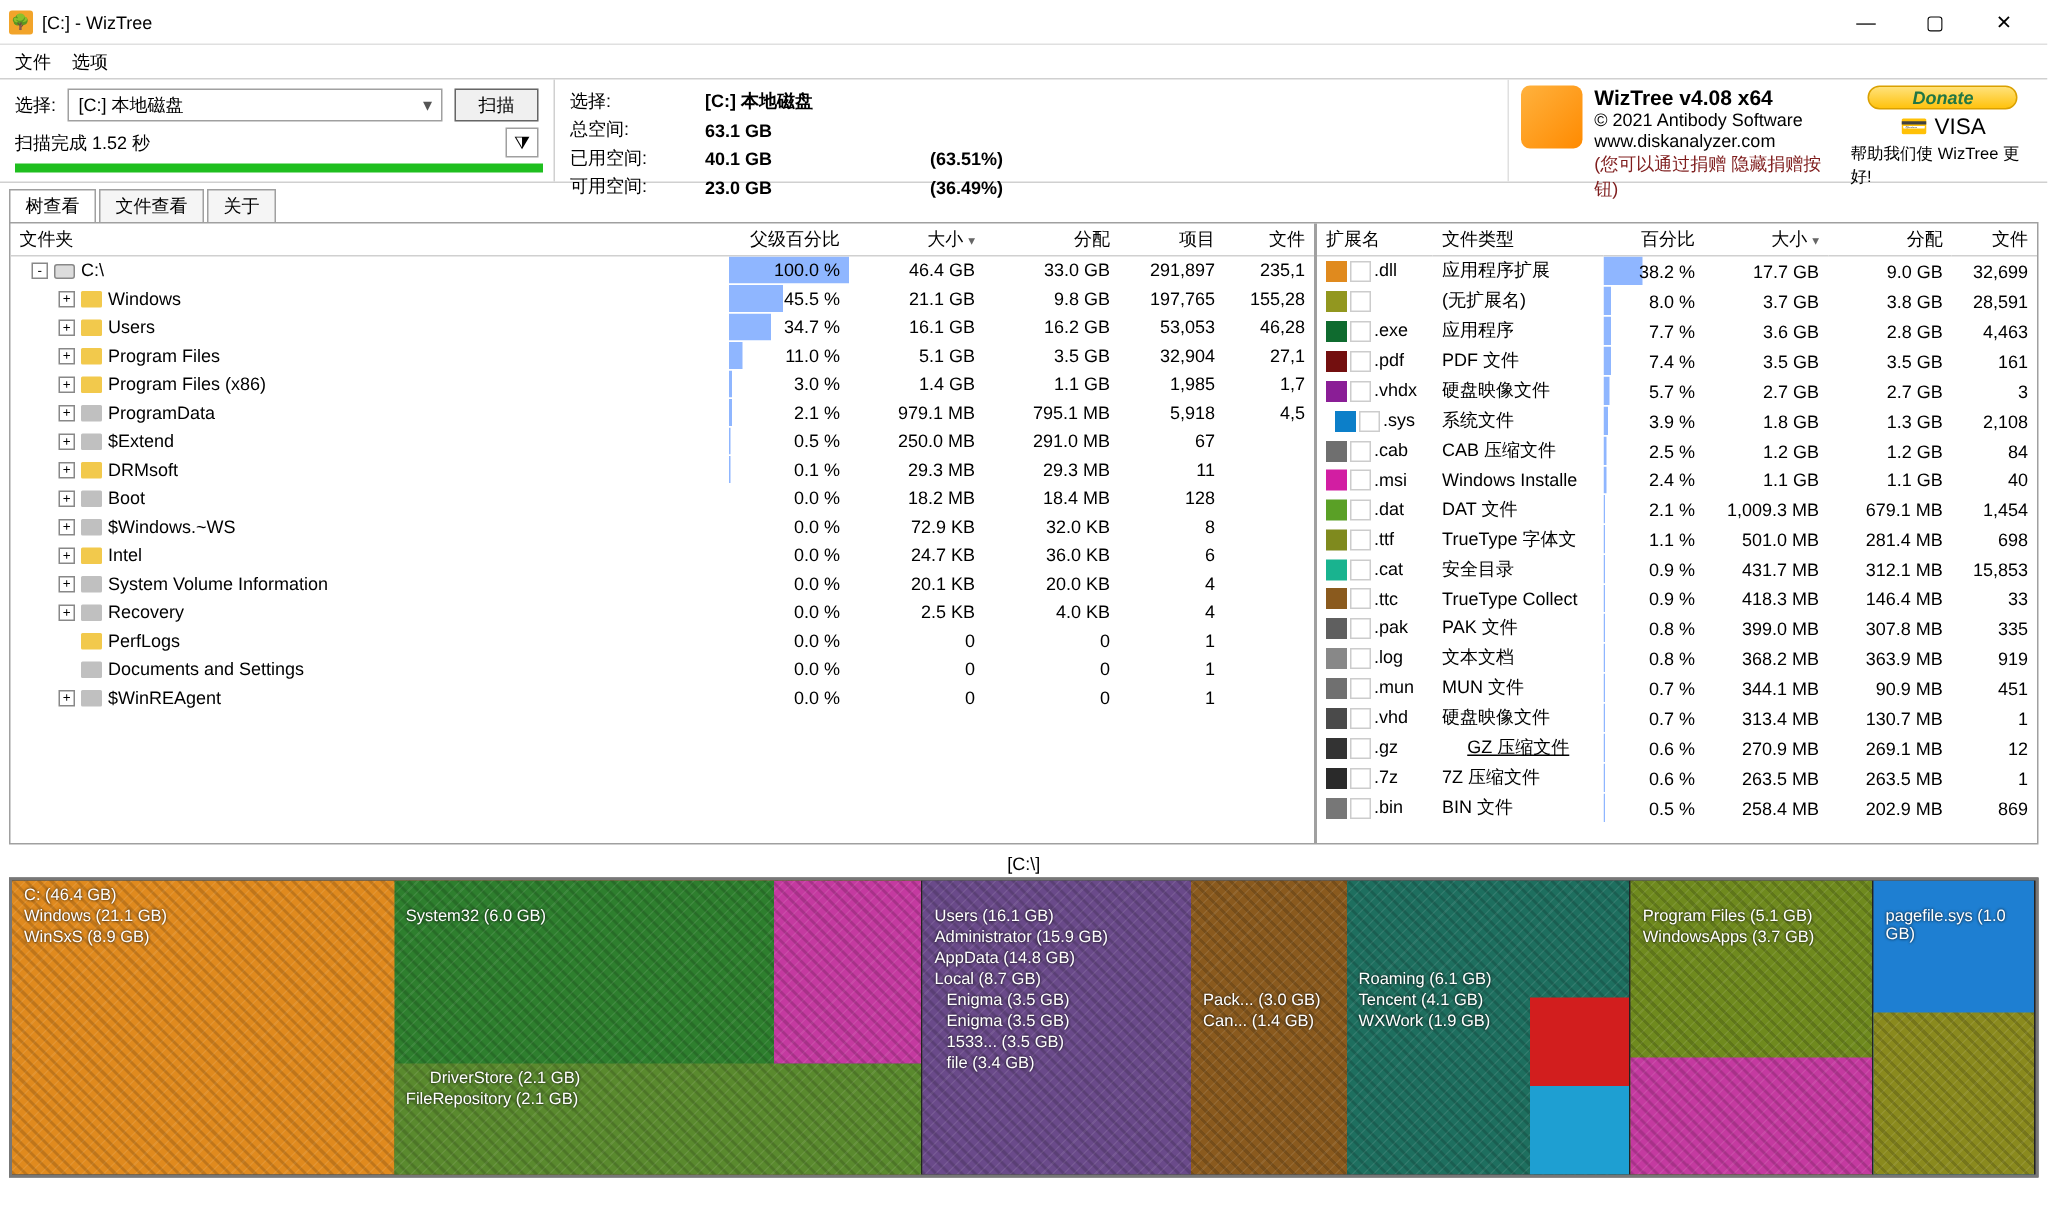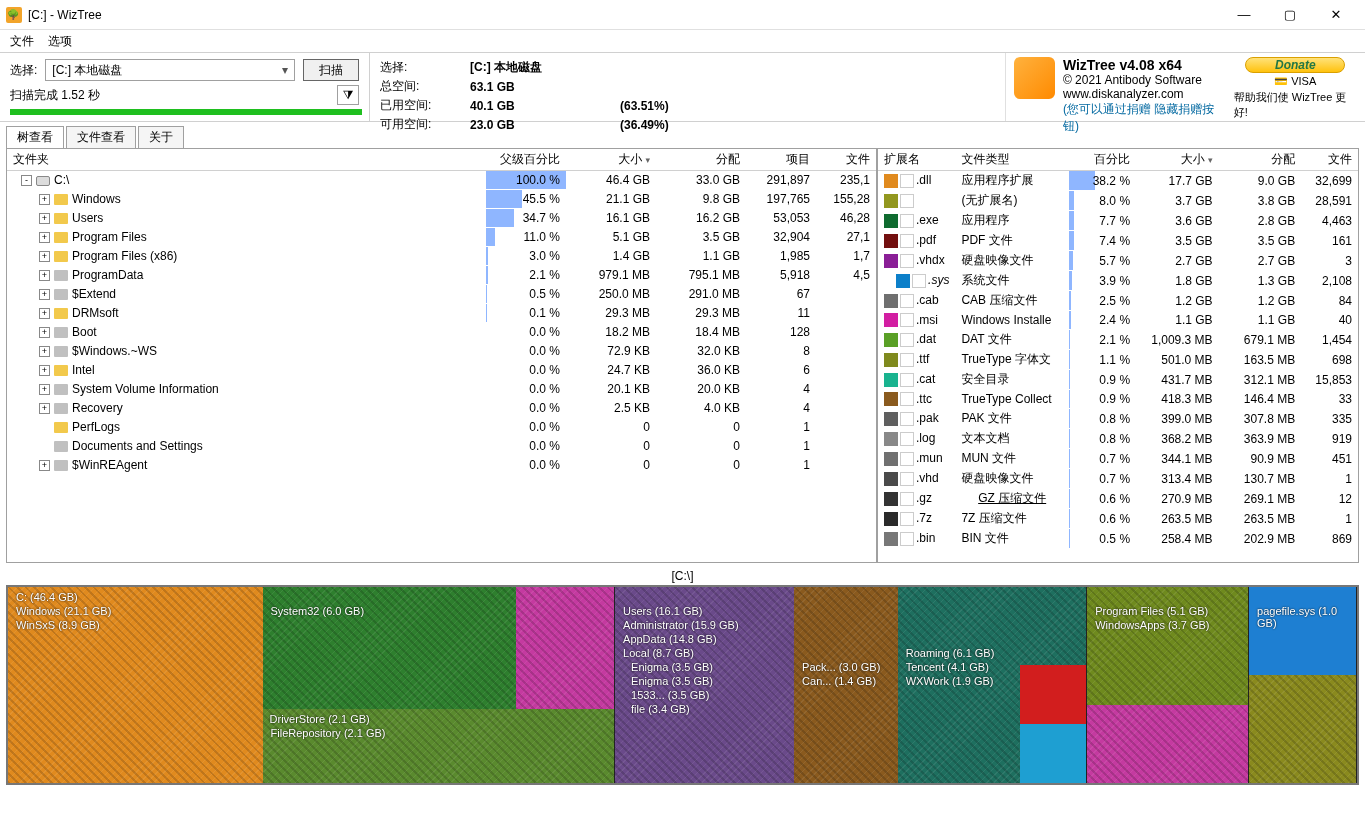--- a/index.html
+++ b/index.html
@@ -25,21 +25,21 @@
 .stats-block { flex:1; padding:6px 10px; display:grid; grid-template-columns:90px 150px 120px; row-gap:2px; align-items:center; }
 .stats-block .lbl { color:#000; }
 .stats-block .val { font-weight:bold; }
 
 .brand-block { width:360px; padding:4px 8px; display:flex; gap:8px; border-left:1px solid #e0e0e0; }
 .brand-icon { width:42px; height:42px; background:linear-gradient(135deg,#ffb23e,#ff8a00); border-radius:6px; }
 .brand-text { display:flex; flex-direction:column; font-size:11px; }
 .brand-text .pname { font-weight:bold; font-size:14px; }
 .donate { margin-left:auto; display:flex; flex-direction:column; align-items:center; gap:2px; }
 .donate-btn { width:100px; height:22px; border-radius:11px; background:linear-gradient(#ffe27a,#ffc20e); border:1px solid #daa000; font-weight:bold; font-style:italic; font-size:12px; color:#274; cursor:pointer; }
-.cards { font-size:11px; }
+.cards { font-size:15px; }
 .help-txt { font-size:11px; }
 
 .tabs { display:flex; gap:2px; padding:4px 6px 0 6px; }
 .tab { padding:2px 10px; border:1px solid #a0a0a0; border-bottom:none; background:#f5f5f5; cursor:pointer; }
 .tab.active { background:#fff; }
 
 .main-area { display:flex; height:415px; border:1px solid #a0a0a0; margin:0 6px; }
 .tree-pane { flex:1; overflow:auto; border-right:2px solid #a0a0a0; }
 .ext-pane { width:480px; overflow:auto; }
 
@@ -119,21 +119,21 @@
     <span class="lbl">可用空间:</span>
       <span class="val">23.0 GB</span>
       <span class="val">(36.49%)</span>
   </div>
   <div class="brand-block">
     <div class="brand-icon"></div>
     <div class="brand-text">
       <span class="pname">WizTree v4.08 x64</span>
       <span>© 2021 Antibody Software</span>
       <span style="color:#000">www.diskanalyzer.com</span>
-      <span style="color:#0369a1">(您可以通过捐赠 隐藏捐赠按钮)</span>
+      <span style="color:#7f1d1d">(您可以通过捐赠 隐藏捐赠按钮)</span>
     </div>
     <div class="donate">
       <button class="donate-btn">Donate</button>
       <span class="cards">💳 VISA</span>
       <span class="help-txt">帮助我们使 WizTree 更好!</span>
     </div>
   </div>
 </div>
 
 <div class="tabs">
@@ -413,21 +413,21 @@
             <td style="text-align: left;">硬盘映像文件</td>
             <td class="pct-cell">
               <div class="pct-bar" style="width: 5.7%;"></div>
               <div class="pct-txt">5.7 %</div>
             </td>
             <td>2.7 GB</td>
             <td>2.7 GB</td>
             <td>3</td>
           </tr>
           <tr>
-            <td style="text-align: right; font-style: italic;"><span class="ext-sw" style="background: rgb(12, 127, 201);"></span><span class="ext-ico"></span><span>.sys</span></td>
+            <td style="text-align: center;"><span class="ext-sw" style="background: rgb(12, 127, 201);"></span><span class="ext-ico"></span><span>.sys</span></td>
             <td style="text-align: left;">系统文件</td>
             <td class="pct-cell">
               <div class="pct-bar" style="width: 3.9%;"></div>
               <div class="pct-txt">3.9 %</div>
             </td>
             <td>1.8 GB</td>
             <td>1.3 GB</td>
             <td>2,108</td>
           </tr>
           <tr>
@@ -464,21 +464,21 @@
             <td>1,454</td>
           </tr>
           <tr>
             <td style="text-align: left;"><span class="ext-sw" style="background: rgb(127, 138, 30);"></span><span class="ext-ico"></span><span>.ttf</span></td>
             <td style="text-align: left;">TrueType 字体文</td>
             <td class="pct-cell">
               <div class="pct-bar" style="width: 1.1%;"></div>
               <div class="pct-txt">1.1 %</div>
             </td>
             <td>501.0 MB</td>
-            <td>163.5 MB</td>
+            <td>281.4 MB</td>
             <td>698</td>
           </tr>
           <tr>
             <td style="text-align: left;"><span class="ext-sw" style="background: rgb(25, 179, 143);"></span><span class="ext-ico"></span><span>.cat</span></td>
             <td style="text-align: left;">安全目录</td>
             <td class="pct-cell">
               <div class="pct-bar" style="width: 0.9%;"></div>
               <div class="pct-txt">0.9 %</div>
             </td>
             <td>431.7 MB</td>
@@ -585,21 +585,21 @@
 
     <div class="tm-col" style="width:45%">
       <div class="tm-fill noise" style="background-color:#e08a1e"></div>
       <div class="tm-label" style="left:4px;top:16px">Windows (21.1 GB)</div>
       <div class="tm-label" style="left:4px;top:30px">WinSxS (8.9 GB)</div>
       <div style="position:absolute;left:42%;top:0;bottom:0;width:58%;">
         <div class="tm-fill noise" style="background-color:#2e7f2e"></div>
         <div class="tm-label" style="left:4px;top:16px">System32 (6.0 GB)</div>
         <div style="position:absolute;left:0;top:62%;right:0;bottom:0">
           <div class="tm-fill noise" style="background-color:#5a8a2e"></div>
-          <div class="tm-label" style="left:3px;top:2px">DriverStore (2.1 GB)</div>
+          <div class="tm-label" style="left:20px;top:2px">DriverStore (2.1 GB)</div>
           <div class="tm-label" style="left:4px;top:16px">FileRepository (2.1 GB)</div>
         </div>
         <div style="position:absolute;right:0;top:0;width:28%;bottom:38%">
           <div class="tm-fill noise" style="background-color:#c43aa0"></div>
         </div>
       </div>
     </div>
 
     <div class="tm-col" style="width:35%">
       <div class="tm-fill noise" style="background-color:#555"></div>

